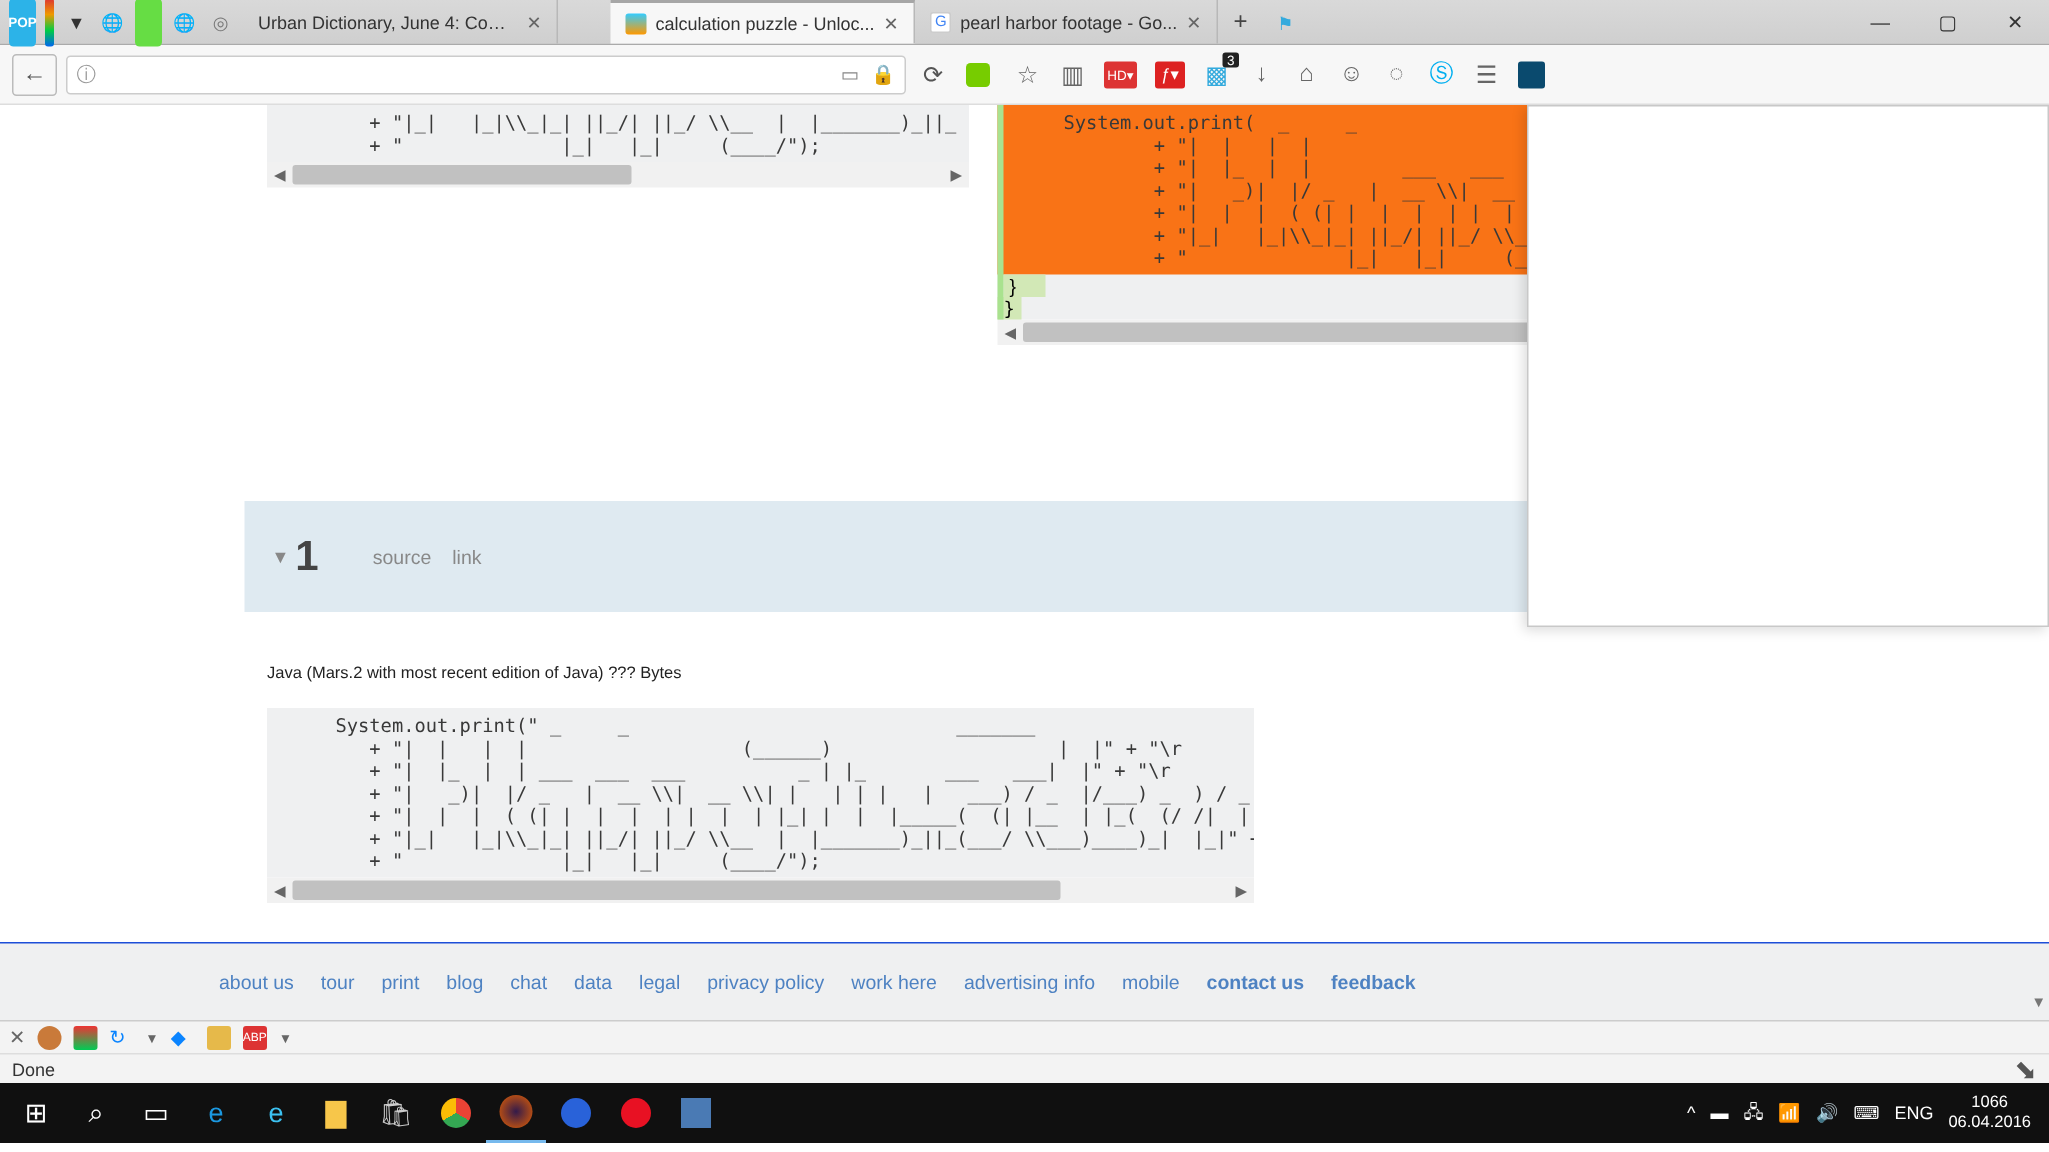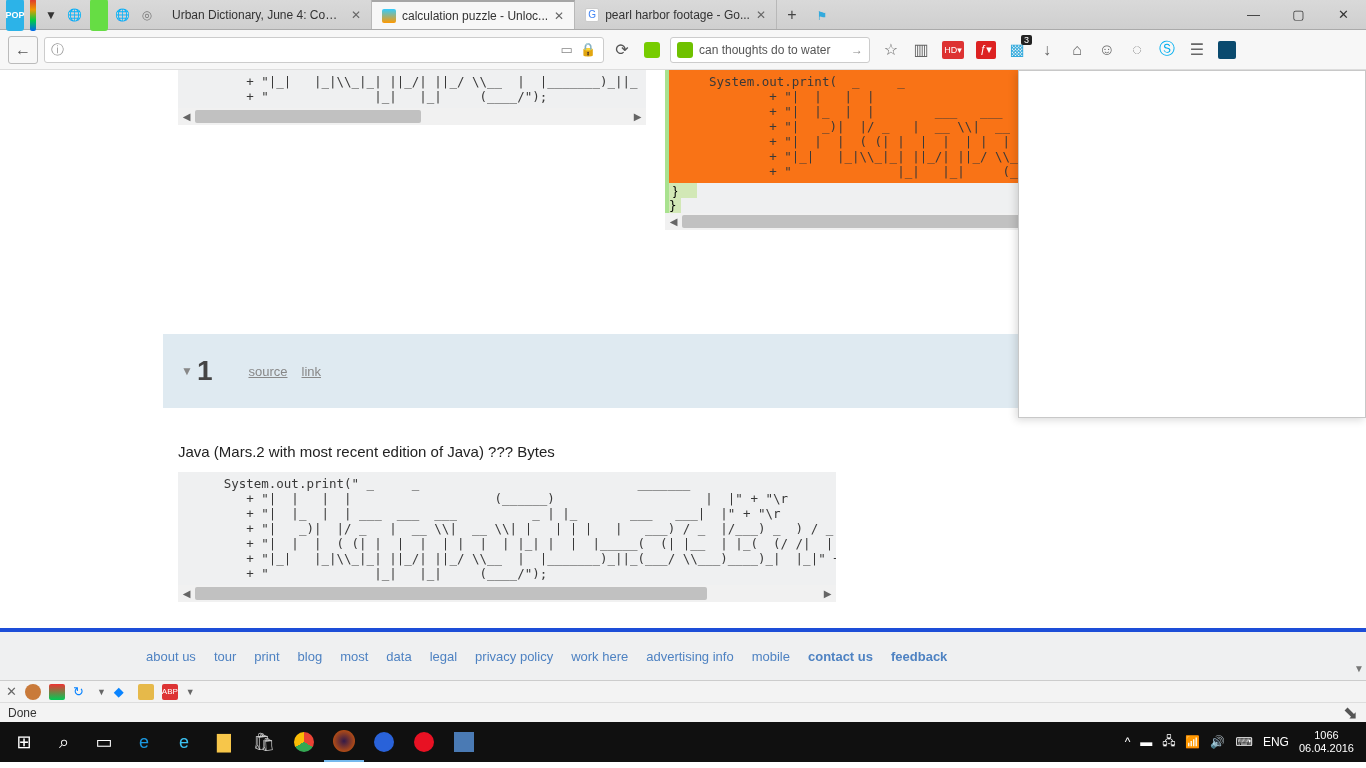--- a/index.html
+++ b/index.html
@@ -4,21 +4,21 @@
 <style>
 * { margin: 0; padding: 0; box-sizing: border-box; }
 body { font-family: Arial, Helvetica, sans-serif; font-size: 13px; background: #fff; overflow: hidden; }
 
 
 .titlebar { height: 30px; background: linear-gradient(#d9d9d9,#cfcfcf); display: flex; align-items: center; border-bottom: 1px solid #aaa; }
 .tb-icons { display: flex; align-items: center; padding: 0 6px; gap: 6px; }
 .tb-icon { width: 18px; height: 32px; border-radius: 3px; display: inline-flex; align-items: center; justify-content: center; font-size: 12px; }
 .tabs { display: flex; height: 100%; flex: 1; }
 .tab { display: flex; align-items: center; gap: 6px; padding: 0 10px; border-right: 1px solid #b8b8b8; max-width: 210px; color: #333; }
-.tab.active { background: #f7f7f7; border-top: 2px solid #a6a6a6; }
+.tab.active { background: #f7f7f7; border-top: 2px solid #a6a6a6; margin-left: 35px; }
 .tab .favicon { width: 14px; height: 14px; border-radius: 2px; display: inline-block; }
 .tab .label { white-space: nowrap; overflow: hidden; text-overflow: ellipsis; font-size: 12px; flex: 1; }
 .tab .close { font-size: 12px; color: #666; }
 .newtab { width: 30px; display: flex; align-items: center; justify-content: center; color: #444; font-size: 16px; }
 .win-controls { margin-left: auto; display: flex; }
 .win-btn { width: 45px; height: 30px; display: flex; align-items: center; justify-content: center; font-size: 13px; color: #333; }
 
 
 .navbar { height: 40px; background: #f7f7f7; border-bottom: 1px solid #ddd; display: flex; align-items: center; padding: 0 8px; gap: 6px; }
 .nav-btn { width: 24px; height: 24px; display: flex; align-items: center; justify-content: center; color: #555; font-size: 16px; border-radius: 3px; }
@@ -42,32 +42,32 @@
 .hscroll .thumb { position: absolute; top: 2px; height: 13px; background: #c1c1c1; border-radius: 2px; }
 
 .top-left-code { position: absolute; left: 178px; top: 0; width: 468px; }
 .top-right-code { position: absolute; left: 665px; top: 0; width: 701px; }
 .top-right-code pre { background: #f97316; padding-left: 44px; }
 .top-right-code .brace-hl { background: #d2e8b6; display: inline-block; padding: 0 20px 0 4px; }
 
 .rev-header { position: absolute; left: 163px; right: 0; top: 264px; height: 74px; background: #dfeaf1; display: flex; align-items: center; padding: 0 18px; }
 .rev-header .arrow { color: #888; margin-right: 4px; font-size: 12px; }
 .rev-header .num { font-size: 28px; font-weight: bold; color: #444; margin-right: 36px; }
-.rev-header .lnk { color: #888; font-size: 13px; margin-right: 14px; text-decoration: underline; }
+.rev-header .lnk { color: #888; font-size: 13px; margin-right: 14px; }
 .rev-header .right { margin-left: auto; display: flex; align-items: center; gap: 8px; }
 .rev-header .ans { color: #888; font-size: 12px; }
 .rev-header .avatar { width: 32px; height: 32px; background: linear-gradient(135deg,#c44,#733); }
 
-.body-text { position: absolute; left: 178px; top: 373px; font-size: 15px; color: #222; }
+.body-text { position: absolute; left: 178px; top: 373px; font-size: 11px; color: #222; }
 .bottom-code { position: absolute; left: 178px; top: 402px; width: 658px; }
 
 .white-overlay { position: absolute; right: 0; top: 0; width: 348px; height: 348px; background: #fff; border: 1px solid #c8c8c8; box-shadow: -2px 2px 8px rgba(0,0,0,0.15); }
 
 
-.footer-links { position: absolute; left: 0; right: 0; bottom: 0; height: 52px; background: #eff0f1; border-top: 4px solid #1d4ed8; display: flex; align-items: center; padding-left: 146px; gap: 18px; font-size: 13px; }
+.footer-links { position: absolute; left: 0; right: 0; bottom: 0; height: 52px; background: #eff0f1; border-top: 1px solid #1d4ed8; display: flex; align-items: center; padding-left: 146px; gap: 18px; font-size: 13px; }
 .footer-links a { color: #4e82c2; text-decoration: none; }
 .footer-links a.strong { font-weight: bold; }
 .scroll-ind { position: absolute; right: 2px; bottom: 6px; color: #777; font-size: 10px; }
 
 
 .addonbar { height: 22px; background: #f3f3f3; border-top: 1px solid #ccc; display: flex; align-items: center; padding: 0 6px; gap: 8px; }
 .addon-ic { width: 16px; height: 16px; border-radius: 2px; display: inline-block; }
 .statusbar { height: 20px; background: #f3f3f3; border-top: 1px solid #ddd; display: flex; align-items: center; padding: 0 8px; font-size: 12px; color: #333; }
 .statusbar .right { margin-left: auto; font-size: 18px; color: #555; }
 
@@ -121,25 +121,20 @@
     <span style="color:#999">ⓘ</span>
     <span class="urlbar-right">
       <span>▭</span>
       <span>🔒</span>
     </span>
   </div>
   <div class="nav-btn">⟳</div>
   <div class="nav-btn">
       <span style="width:16px;height:16px;background:#7c0;border-radius:3px;display:inline-block"></span>
     </div>
-  <div class="searchbar">
-    <span class="search-icon"></span>
-    <span>can thoughts do to water</span>
-    <span style="margin-left:auto;color:#888">→</span>
-  </div>
   <div class="toolbar-icons">
     <span class="ti">☆</span>
     <span class="ti">▥</span>
     <span class="ti" style="background:#d33;color:#fff;font-size:9px;border-radius:2px;width:22px">HD▾</span>
     <span class="ti" style="background:#d22;color:#fff;font-size:11px;border-radius:2px;width:20px">ƒ▾</span>
     <span class="ti" style="color:#3ad">▩<span class="badge">3</span></span>
     <span class="ti">↓</span>
     <span class="ti">⌂</span>
     <span class="ti">☺</span>
     <span class="ti">◌</span>
@@ -219,21 +214,21 @@
     </div>
   </div>
 
   <div class="white-overlay"></div>
 
   <div class="footer-links">
     <a>about us</a>
     <a>tour</a>
     <a>print</a>
     <a>blog</a>
-    <a>most</a>
+    <a>chat</a>
     <a>data</a>
     <a>legal</a>
     <a>privacy policy</a>
     <a>work here</a>
     <a>advertising info</a>
     <a>mobile</a>
     <a class="strong">contact us</a>
     <a class="strong">feedback</a>
     <span class="scroll-ind">▼</span>
   </div>

